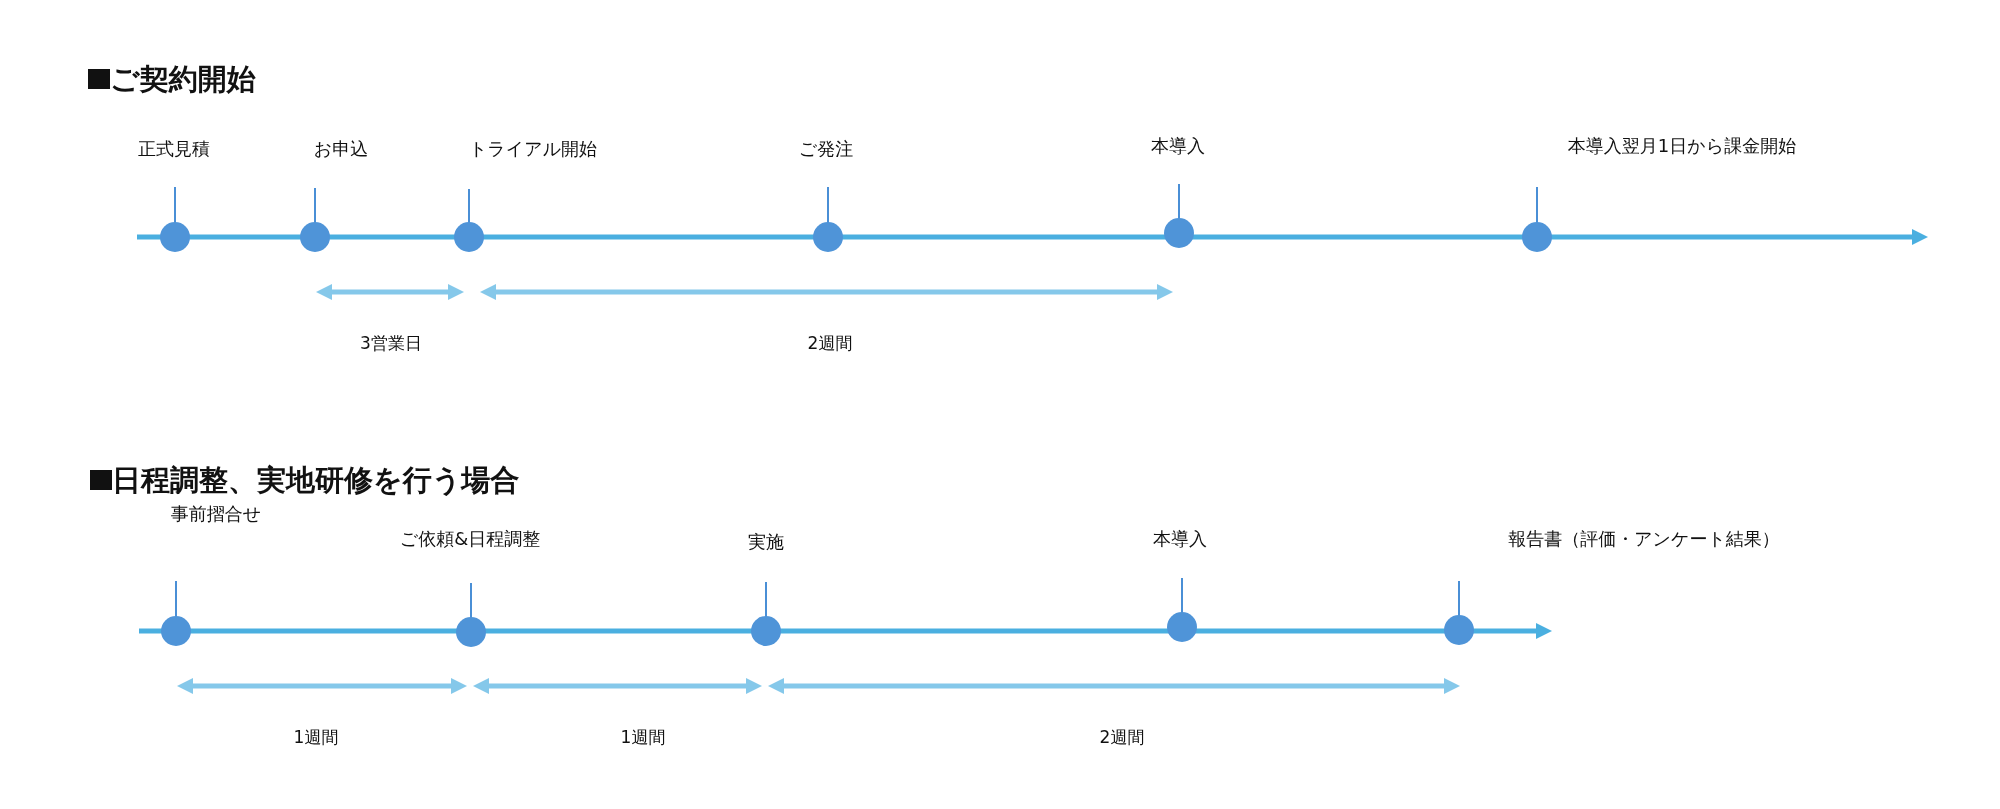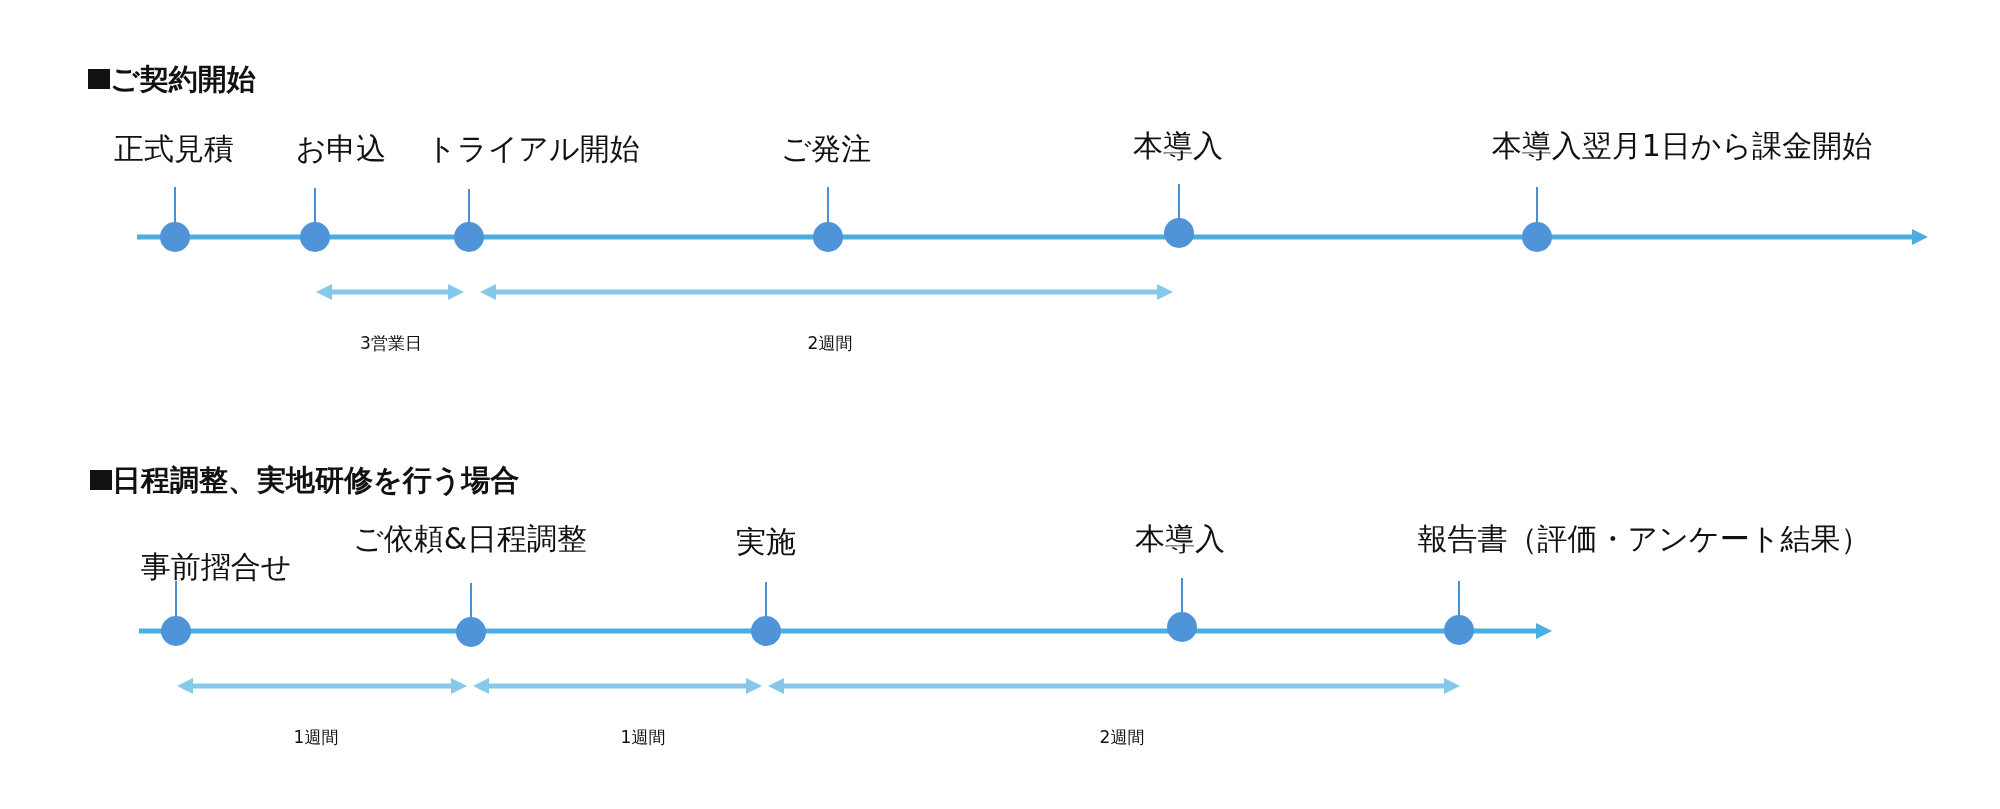--- a/index.html
+++ b/index.html
@@ -2,21 +2,21 @@
 <html><head>
 <meta charset="utf-8">
 <style>
   html, body { margin: 0; padding: 0; background: #ffffff; }
   body { width: 2000px; height: 809px; position: relative; overflow: hidden;
          font-family: "DejaVu Sans", "Liberation Sans", sans-serif; color: #111; }
   .section { position: absolute; left: 0; top: 0; width: 2000px; }
   .heading { position: absolute; display: flex; align-items: center; 
              font-weight: bold; font-size: 29px; line-height: 34px; white-space: nowrap; text-align: right; }
   .heading .sq { width: 22px; height: 20px; background: #111; display: inline-block; }
-  .label { position: absolute; font-size: 30px; line-height: 30px; white-space: nowrap;
+  .label { position: absolute; font-size: 18px; line-height: 30px; white-space: nowrap;
            transform: translateX(-50%); }
   .dur { position: absolute; font-size: 17px; line-height: 30px; white-space: nowrap;
          transform: translateX(-50%); }
   svg { position: absolute; left: 0; top: 0; }
 </style>
 </head>
 <body>
 
 <div class="section">
   <div class="heading" style="left:88px; top:62px;">
@@ -117,21 +117,21 @@
       <polygon points="473,686 489,678 489,694" fill="#85C8EA"></polygon>
       <polygon points="762,686 746,678 746,694" fill="#85C8EA"></polygon>
     </g>
     <g>
       <line x1="780" y1="686" x2="1448" y2="686" stroke="#85C8EA" stroke-width="5"></line>
       <polygon points="768,686 784,678 784,694" fill="#85C8EA"></polygon>
       <polygon points="1460,686 1444,678 1444,694" fill="#85C8EA"></polygon>
     </g>
   </svg>
 
-  <div class="label" style="left:216px; top:552px;">事前摺合せ</div>
+  <div class="label" style="left:216px; top:499px;">事前摺合せ</div>
   <div class="label" style="left:470px; top:524px;">ご依頼&amp;日程調整</div>
   <div class="label" style="left:766px; top:527px;">実施</div>
   <div class="label" style="left:1180px; top:524px;">本導入</div>
   <div class="label" style="left:1632px; top:524px;margin-left:12px;">報告書（評価・アンケート結果）</div>
 
   <div class="dur" style="left:316px; top:722px;">1週間</div>
   <div class="dur" style="left:643px; top:722px;">1週間</div>
   <div class="dur" style="left:1122px; top:722px;">2週間</div>
 </div>
 

